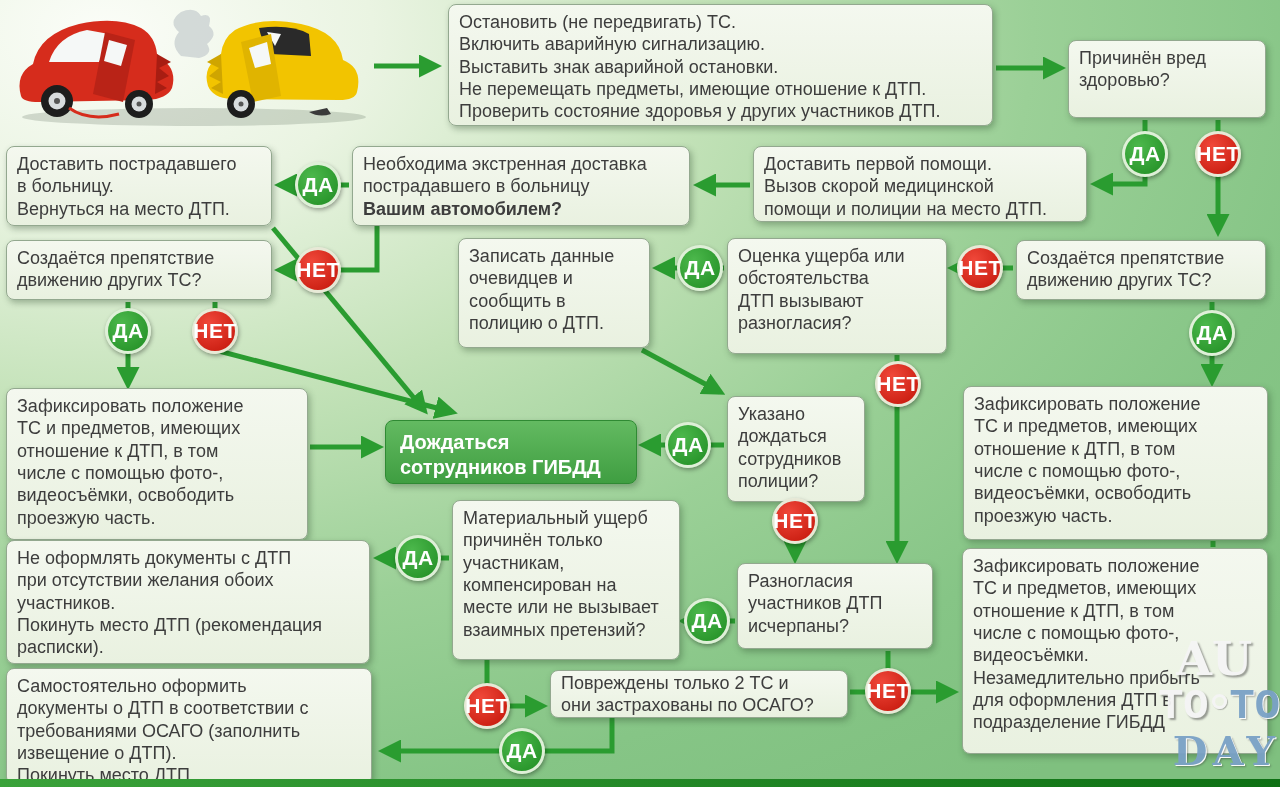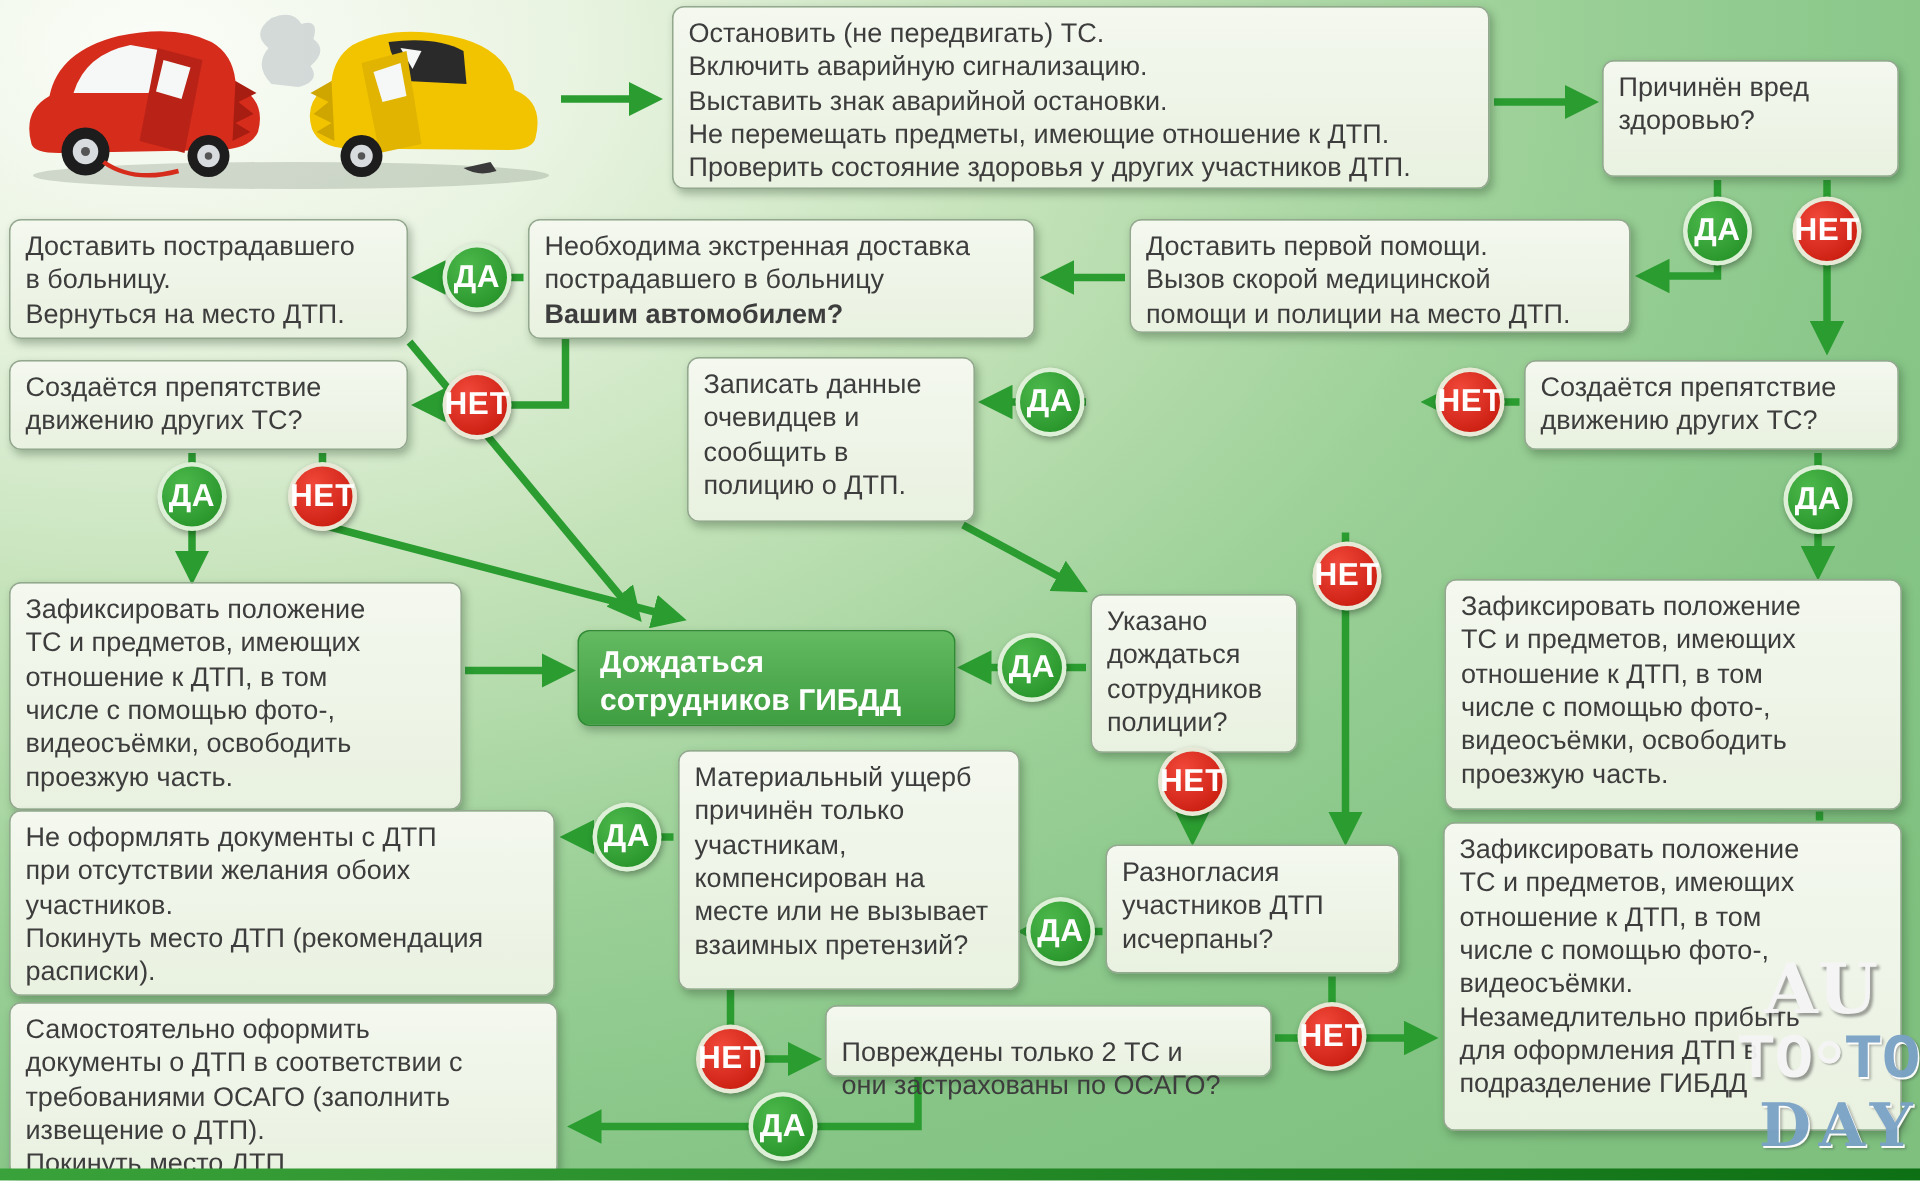--- a/index.html
+++ b/index.html
@@ -132,20 +132,24 @@
 пострадавшего в больницу</span><span class="bold">Вашим автомобилем?</span></div>
   <div class="node" style="left:753px;top:146px;width:334px;height:76px">Доставить первой помощи.
 Вызов скорой медицинской
 помощи и полиции на место ДТП.</div>
   <div class="node" style="left:6px;top:240px;width:266px;height:60px">Создаётся препятствие
 движению других ТС?</div>
   <div class="node" style="left:458px;top:238px;width:192px;height:110px">Записать данные
 очевидцев и
 сообщить в
 полицию о ДТП.</div>
+  <div class="node" style="left:727px;top:238px;width:220px;height:116px">Оценка ущерба или
+обстоятельства
+ДТП вызывают
+разногласия?</div>
   <div class="node" style="left:1016px;top:240px;width:250px;height:60px">Создаётся препятствие
 движению других ТС?</div>
   <div class="node" style="left:6px;top:388px;width:302px;height:152px">Зафиксировать положение
 ТС и предметов, имеющих
 отношение к ДТП, в том
 числе с помощью фото-,
 видеосъёмки, освободить
 проезжую часть.</div>
   <div class="node green" style="left:385px;top:420px;width:252px;height:64px">Дождаться
 сотрудников ГИБДД</div>
@@ -166,21 +170,21 @@
 месте или не вызывает
 взаимных претензий?</div>
   <div class="node" style="left:6px;top:540px;width:364px;height:124px">Не оформлять документы с ДТП
 при отсутствии желания обоих
 участников.
 Покинуть место ДТП (рекомендация
 расписки).</div>
   <div class="node" style="left:737px;top:563px;width:196px;height:86px">Разногласия
 участников ДТП
 исчерпаны?</div>
-  <div class="node" style="left:550px;top:670px;width:298px;height:48px;padding-top:19px">Повреждены только 2 ТС и
+  <div class="node" style="left:550px;top:670px;width:298px;height:48px;padding-top:1px">Повреждены только 2 ТС и
 они застрахованы по ОСАГО?</div>
   <div class="node" style="left:6px;top:668px;width:366px;height:117px">Самостоятельно оформить
 документы о ДТП в соответствии с
 требованиями ОСАГО (заполнить
 извещение о ДТП).
 Покинуть место ДТП.</div>
   <div class="node" style="left:962px;top:548px;width:306px;height:206px">Зафиксировать положение
 ТС и предметов, имеющих
 отношение к ДТП, в том
 числе с помощью фото-,

